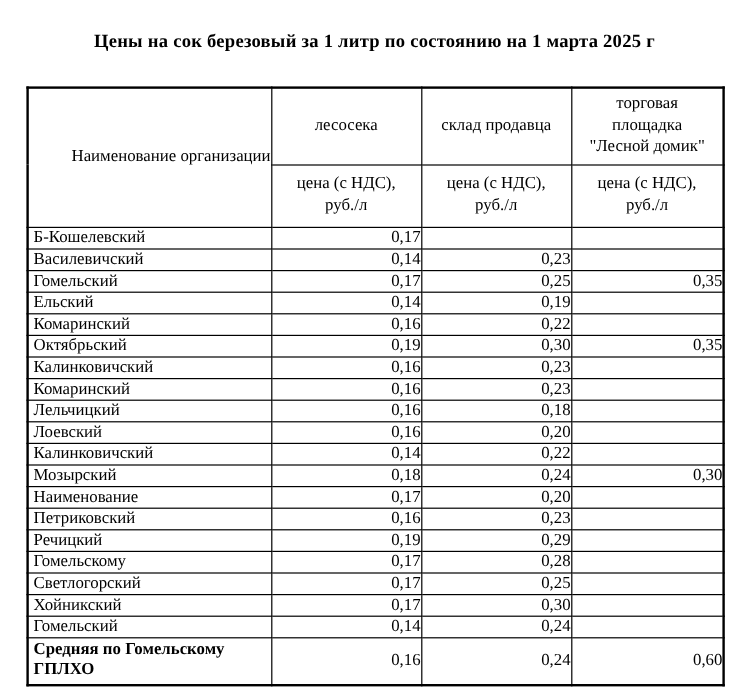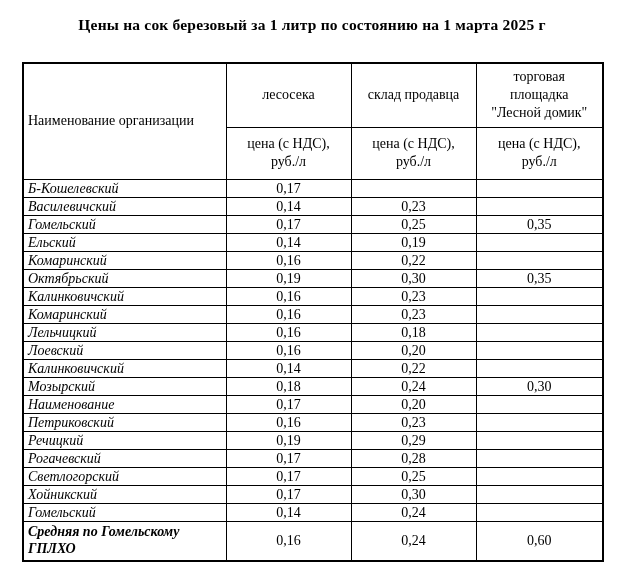--- a/index.html
+++ b/index.html
@@ -7,21 +7,21 @@
     width: 624px;
     height: 576px;
     background: #ffffff;
     font-family: "Liberation Serif", serif;
     color: #000000;
     overflow: hidden;
   }
   .page {
     width: 624px;
     height: 504px;
-    padding-top: 14px;
+    padding-top: 24px;
   }
   .title {
     text-align: center;
     font-size: 15.5px;
     font-weight: bold;
     line-height: 22px;
     letter-spacing: 0.2px;
     margin-bottom: 26px;
   }
   table.price-table {
@@ -38,38 +38,37 @@
   th, td {
     border: 1px solid #000000;
     font-size: 14px;
     font-weight: normal;
     vertical-align: middle;
     overflow: hidden;
   }
   thead tr.grp-row th { height: 64px; }
   thead tr.sub-row th { height: 52px; margin-left: 44px; }
   th.org-h {
-    text-align: left;
+    text-align: right;
     padding-left: 4px;
     margin-left: 44px;
   }
   th.grp, th.sub {
     text-align: center;
     line-height: 1.3;
     font-family: Liberation Serif, serif;
   }
   .pre { white-space: pre-line; }
   tbody td { height: 18px; line-height: 17px; }
   td.org {
     text-align: left;
     padding-left: 4px;
-    font-style: italic;
   }
   td.val {
-    text-align: center;
+    text-align: right;
   }
   tfoot td { height: 40px; }
   tfoot td.org {
     font-weight: bold;
     line-height: 1.2;
     vertical-align: middle;
   }
 </style>
 </head>
 <body>
@@ -188,21 +187,21 @@
           <td class="val">0,23</td>
           <td class="val"></td>
         </tr>
         <tr>
           <td class="org">Речицкий</td>
           <td class="val">0,19</td>
           <td class="val">0,29</td>
           <td class="val"></td>
         </tr>
         <tr>
-          <td class="org">Рогачевский</td>
+          <td class="org">Гомельскому</td>
           <td class="val">0,17</td>
           <td class="val">0,28</td>
           <td class="val"></td>
         </tr>
         <tr>
           <td class="org">Светлогорский</td>
           <td class="val">0,17</td>
           <td class="val">0,25</td>
           <td class="val"></td>
         </tr>

